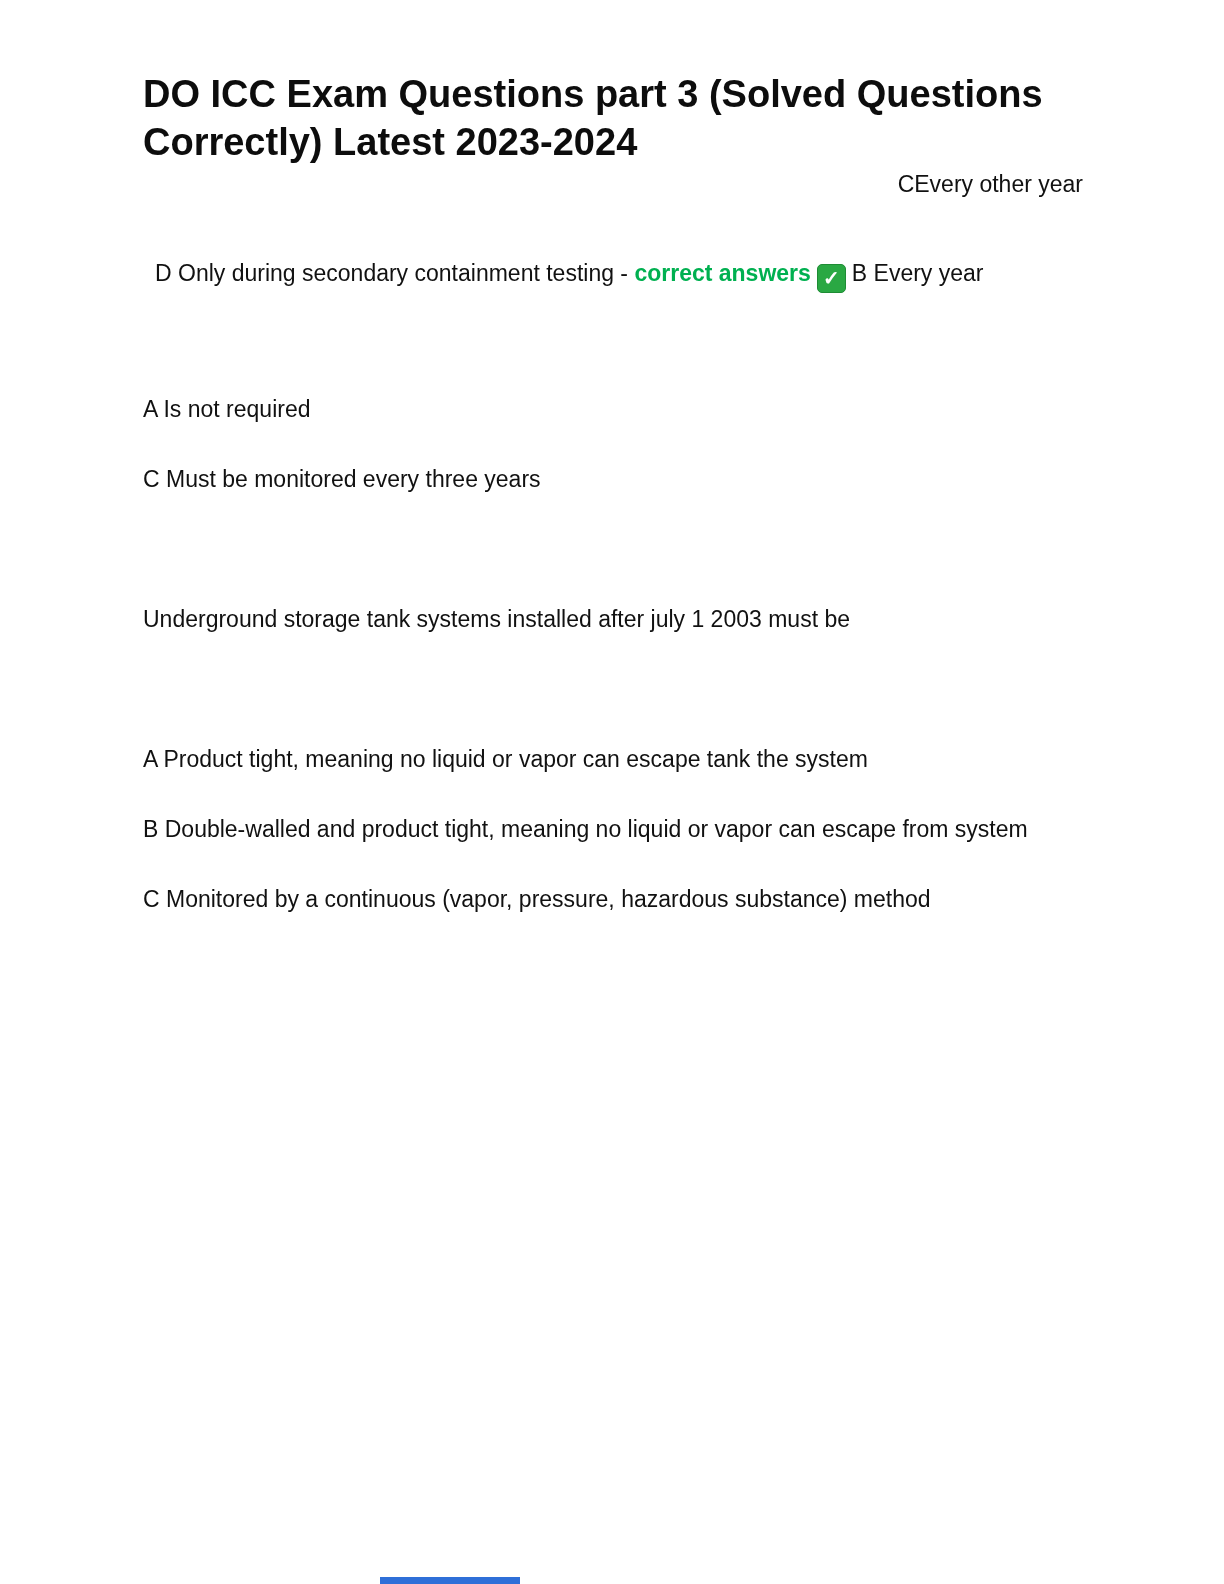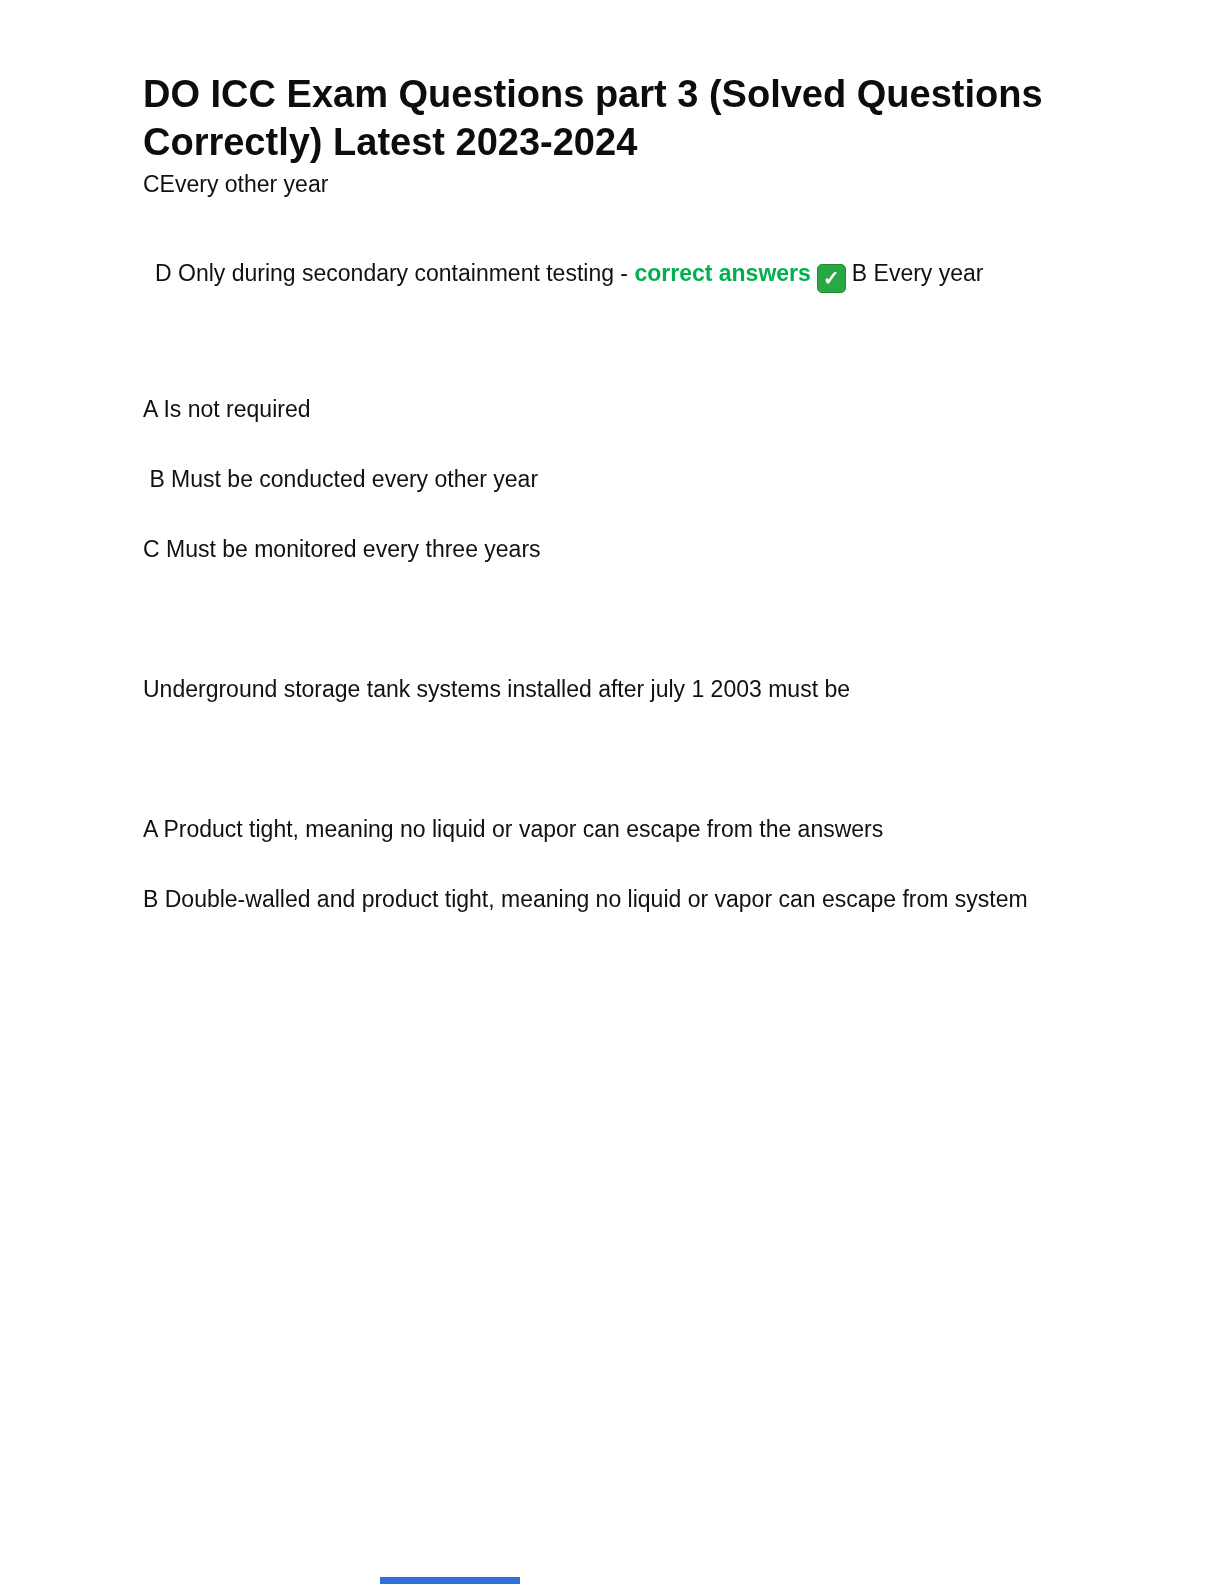--- a/index.html
+++ b/index.html
@@ -23,20 +23,21 @@
     font-size: 38px;
     line-height: 48px;
     font-weight: 700;
     margin: 0;
     color: #0d0d0d;
   }
   .subtitle {
     font-size: 23px;
     line-height: 32px;
     margin: 2px 0 0 0;
+    text-align: right;
   }
   .para {
     font-size: 23px;
     line-height: 58px;
     margin: 0 0 12px 0;
     white-space: pre-wrap;
   }
   .first-answer {
     margin-top: 44px;
     margin-left: 12px;
@@ -84,31 +85,31 @@
 
   <p class="subtitle">CEvery other year</p>
 
   <p class="para first-answer"><span>D Only during secondary containment testing - </span><span class="answer-label">correct answers</span><span class="check-icon">✓</span><span>B Every year</span></p>
 
   <div class="blank-line"></div>
 
 
   <p class="para">A Is not required</p>
 
-  <p class="para"> B Must be conducted every other year</p>
 
   <p class="para">C Must be monitored every three years</p>
 
 
   <div class="blank-line-lg"></div>
 
   <p class="para">Underground storage tank systems installed after july 1 2003 must be</p>
 
   <div class="blank-line-lg"></div>
 
-  <p class="para">A Product tight, meaning no liquid or vapor can escape from the answers</p>
+  <p class="para">A Product tight, meaning no liquid or vapor can escape tank the system</p>
 
   <p class="para">B Double-walled and product tight, meaning no liquid or vapor can escape from system</p>
 
+  <p class="para">C Monitored by a continuous (vapor, pressure, hazardous substance) method</p>
 
 </div>
 
 <div class="footer-bar"></div>
 
 </body></html>

